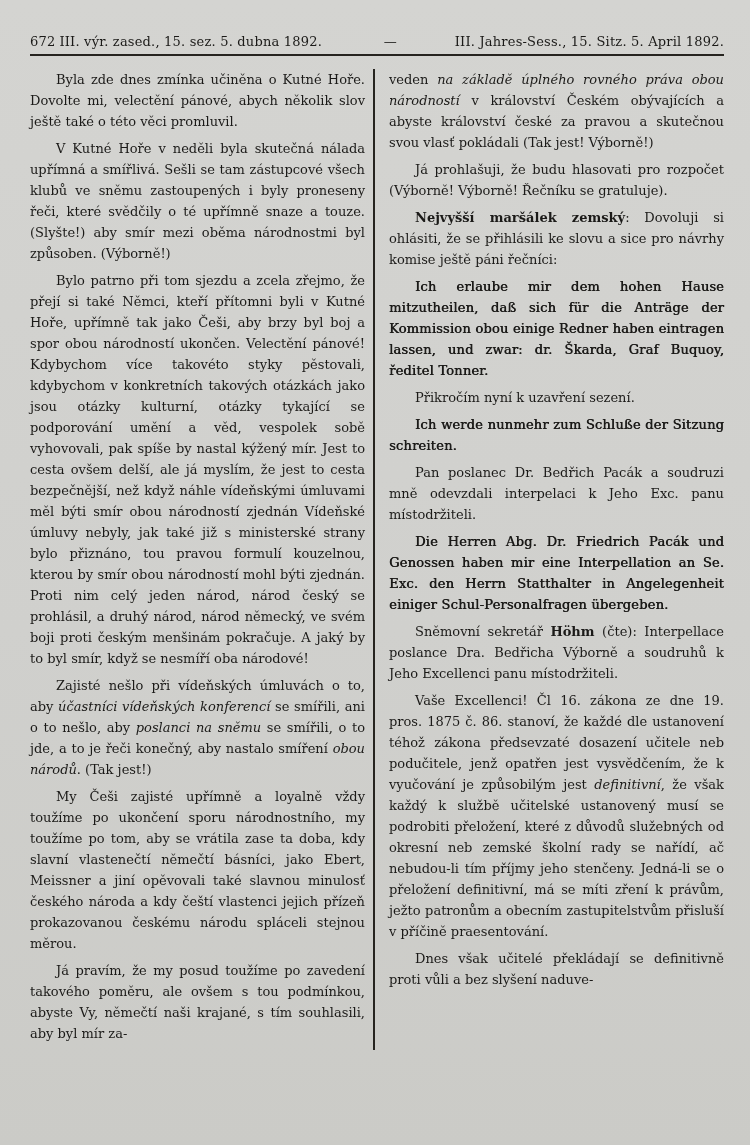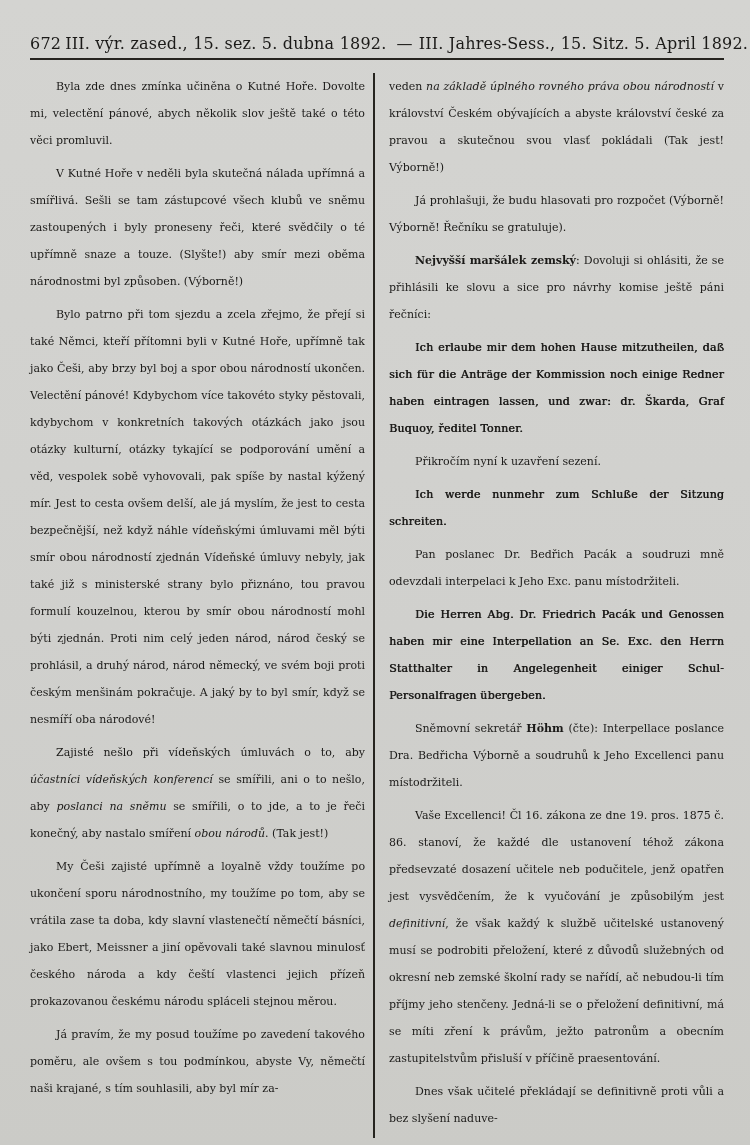--- a/index.html
+++ b/index.html
@@ -8,30 +8,30 @@
     width:750px;height:1145px;
     box-sizing:border-box;
     padding:34px 26px 0 30px;
     background:linear-gradient(180deg,#d4d4d1 0%,#d0d0cd 55%,#cbcbc7 100%);
     font-family:"DejaVu Serif",serif;
     color:#1b1a18;
     overflow:hidden;
   }
   .header{
     display:flex;justify-content:space-between;align-items:baseline;
-    font-size:16px;letter-spacing:.2px;white-space:nowrap;
+    font-size:13px;letter-spacing:.2px;white-space:nowrap;
   }
   .h-left span{margin-right:4px;}
   .h-dash{padding:0 6px;}
   .header-rule{border-top:2px solid #26241f;margin-top:5px;}
   .columns{display:flex;margin-top:13px;}
   .col{
     flex:1 1 0;min-width:0;
     text-align:justify;
-    font-size:11px;line-height:27px;
+    font-size:13px;line-height:21px;
   }
   .col-left{padding-right:8px;}
   .col-right{padding-left:14px;}
   .divider{width:2px;background:#26241f;}
   .para{margin:0 0 6px 0;}
   .para.indent{text-indent:26px;}
   .para.space-before{margin-top:3px;}
   .fraktur{text-shadow:.5px 0 0 currentColor;letter-spacing:.2px;}
   .italic{font-style:italic;}
   .bold{font-weight:bold;}
@@ -56,21 +56,21 @@
         <p class="para indent"><span>Bylo patrno při tom sjezdu a zcela zřejmo, že přejí si také Němci, kteří přítomni byli v Kutné Hoře, upřímně tak jako Češi, aby brzy byl boj a spor obou národností ukončen. Velectění pánové! Kdybychom více takovéto styky pěstovali, kdybychom v konkretních takových otázkách jako jsou otázky kulturní, otázky tykající se podporování umění a věd, vespolek sobě vyhovovali, pak spíše by nastal kýžený mír. Jest to cesta ovšem delší, ale já myslím, že jest to cesta bezpečnější, než když náhle vídeňskými úmluvami měl býti smír obou národností zjednán Vídeňské úmluvy nebyly, jak také již s ministerské strany bylo přiznáno, tou pravou formulí kouzelnou, kterou by smír obou národností mohl býti zjednán. Proti nim celý jeden národ, národ český se prohlásil, a druhý národ, národ německý, ve svém boji proti českým menšinám pokračuje. A jaký by to byl smír, když se nesmíří oba národové!</span></p>
         <p class="para indent"><span>Zajisté nešlo při vídeňských úmluvách o to, aby </span><span class="italic">účastníci vídeňských konferencí</span><span> se smířili, ani o to nešlo, aby </span><span class="italic">poslanci na sněmu</span><span> se smířili, o to jde, a to je řeči konečný, aby nastalo smíření </span><span class="italic">obou národů</span><span>. (Tak jest!)</span></p>
         <p class="para indent"><span>My Češi zajisté upřímně a loyalně vždy toužíme po ukončení sporu národnostního, my toužíme po tom, aby se vrátila zase ta doba, kdy slavní vlastenečtí němečtí básníci, jako Ebert, Meissner a jiní opěvovali také slavnou minulosť českého národa a kdy čeští vlastenci jejich přízeň prokazovanou českému národu spláceli stejnou měrou.</span></p>
         <p class="para indent"><span>Já pravím, že my posud toužíme po zavedení takového poměru, ale ovšem s tou podmínkou, abyste Vy, němečtí naši krajané, s tím souhlasili, aby byl mír za-</span></p>
       </div>
     <div class="divider"></div>
     <div class="col col-right">
         <p class="para"><span>veden </span><span class="italic">na základě úplného rovného práva obou národností</span><span> v království Českém obývajících a abyste království české za pravou a skutečnou svou vlasť pokládali (Tak jest! Výborně!)</span></p>
         <p class="para indent"><span>Já prohlašuji, že budu hlasovati pro rozpočet (Výborně! Výborně! Řečníku se gratuluje).</span></p>
         <p class="para indent space-before"><span class="bold">Nejvyšší maršálek zemský</span><span>: Dovoluji si ohlásiti, že se přihlásili ke slovu a sice pro návrhy komise ještě páni řečníci:</span></p>
-        <p class="para indent fraktur"><span>Ich erlaube mir dem hohen Hause mitzutheilen, daß sich für die Anträge der Kommission noch einige Redner haben eintragen lassen, und zwar: dr. Škarda, Graf Buquoy, ředitel Tonner.</span></p>
+        <p class="para indent fraktur"><span>Ich erlaube mir dem hohen Hause mitzutheilen, daß sich für die Anträge der Kommission obou einige Redner haben eintragen lassen, und zwar: dr. Škarda, Graf Buquoy, ředitel Tonner.</span></p>
         <p class="para indent"><span>Přikročím nyní k uzavření sezení.</span></p>
         <p class="para indent fraktur"><span>Ich werde nunmehr zum Schluße der Sitzung schreiten.</span></p>
         <p class="para indent"><span>Pan poslanec Dr. Bedřich Pacák a soudruzi mně odevzdali interpelaci k Jeho Exc. panu místodržiteli.</span></p>
         <p class="para indent fraktur"><span>Die Herren Abg. Dr. Friedrich Pacák und Genossen haben mir eine Interpellation an Se. Exc. den Herrn Statthalter in Angelegenheit einiger Schul-Personalfragen übergeben.</span></p>
         <p class="para indent space-before"><span>Sněmovní sekretář </span><span class="bold">Höhm</span><span> (čte): Interpellace poslance Dra. Bedřicha Výborně a soudruhů k Jeho Excellenci panu místodržiteli.</span></p>
         <p class="para indent"><span>Vaše Excellenci! Čl 16. zákona ze dne 19. pros. 1875 č. 86. stanoví, že každé dle ustanovení téhož zákona předsevzaté dosazení učitele neb podučitele, jenž opatřen jest vysvědčením, že k vyučování je způsobilým jest </span><span class="italic">definitivní</span><span>, že však každý k službě učitelské ustanovený musí se podrobiti přeložení, které z důvodů služebných od okresní neb zemské školní rady se nařídí, ač nebudou-li tím příjmy jeho stenčeny. Jedná-li se o přeložení definitivní, má se míti zření k právům, ježto patronům a obecním zastupitelstvům přisluší v příčině praesentování.</span></p>
         <p class="para indent"><span>Dnes však učitelé překládají se definitivně proti vůli a bez slyšení naduve-</span></p>
       </div>
   </div>
 </div>

